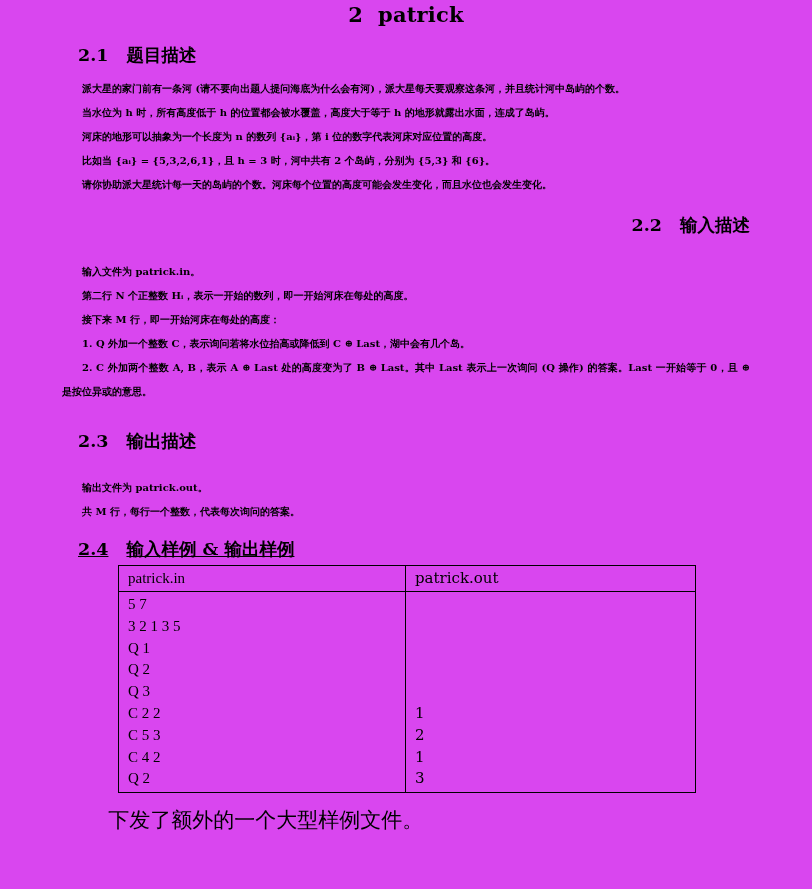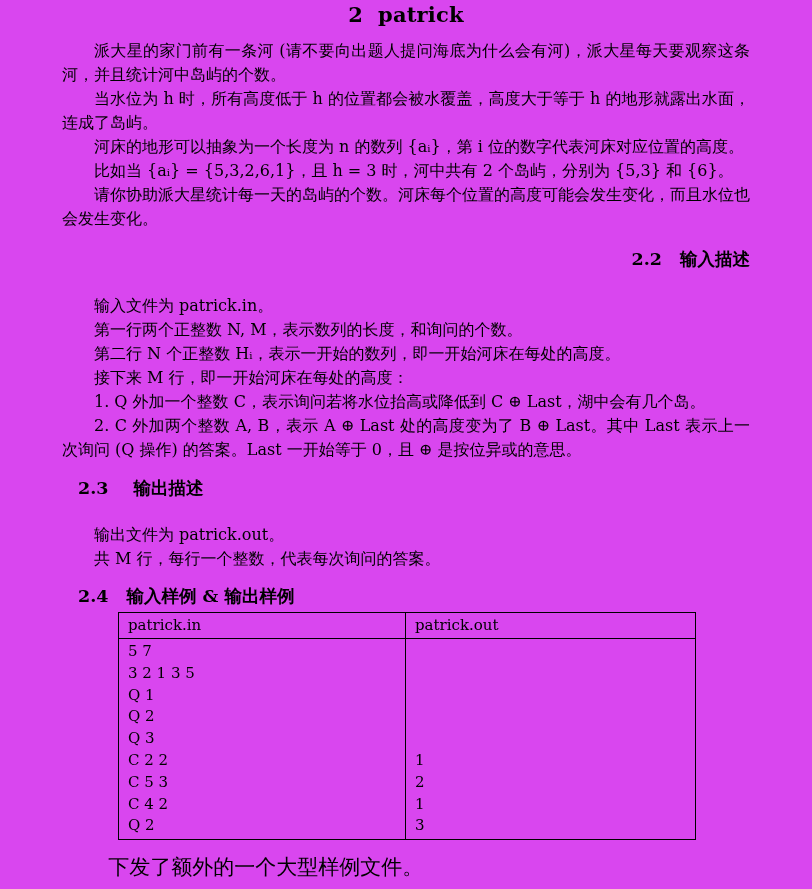--- a/index.html
+++ b/index.html
@@ -34,50 +34,52 @@
     font-size: 17.5px;
     font-weight: bold;
     line-height: 21px;
   }
   .sec-heading .sec-num {
     margin-right: 18px;
     font-family: "DejaVu Serif", "Liberation Serif", serif;
   }
   .mt-s1 { margin-top: 17px; }
   .mt-s2 { margin-top: 18px; justify-content: flex-end; }
-  .mt-s3 { margin-top: 16px; gap: 7px; }
-  .mt-s4 { margin-top: 15px; }
+  .mt-s3 { margin-top: 27px; }
+  .mt-s4 { margin-top: 15px; text-decoration: underline; }
   .paras { margin-top: 11px; }
   .paras-tight { margin-top: 24px; }
   .para {
     margin: 0;
-    font-size: 16px;
+    font-size: 10px;
     line-height: 24px;
     text-align: justify;
     text-indent: 2em;
     word-break: break-word;
+    font-weight: bold;
   }
   
   .sample-table {
     margin: 5px 0 0 56px;
     width: 578px;
     border: 1.5px solid #000000;
     box-sizing: border-box;
     font-size: 15px;
   }
   .sample-header {
     display: flex;
     border-bottom: 1.5px solid #000000;
   }
   .sample-body { display: flex; align-items: flex-end; }
   .col-left {
     width: 287px;
     box-sizing: border-box;
     border-right: 1.5px solid #000000;
     padding: 2px 0 2px 9px;
+    font-family: Liberation Serif, serif;
   }
   .col-right {
     flex: 1;
     box-sizing: border-box;
     padding: 2px 0 2px 9px;
   }
   .sample-header .col-left,
   .sample-header .col-right {
     padding-top: 3px;
     padding-bottom: 3px;
@@ -96,35 +98,38 @@
 </style>
 </head>
 <body>
 
 <div class="page">
 
   <h1 class="doc-title">
     <span class="num">2</span><span>patrick</span>
   </h1>
 
+  <h2 class="sec-heading mt-s1">
+    <span class="sec-num">2.1</span>
+    <span>题目描述</span>
+  </h2>
   <div class="paras">
     <p class="para">派大星的家门前有一条河 (请不要向出题人提问海底为什么会有河)，派大星每天要观察这条河，并且统计河中岛屿的个数。</p>
     <p class="para">当水位为 h 时，所有高度低于 h 的位置都会被水覆盖，高度大于等于 h 的地形就露出水面，连成了岛屿。</p>
     <p class="para">河床的地形可以抽象为一个长度为 n 的数列 {aᵢ}，第 i 位的数字代表河床对应位置的高度。</p>
     <p class="para">比如当 {aᵢ} = {5,3,2,6,1}，且 h = 3 时，河中共有 2 个岛屿，分别为 {5,3} 和 {6}。</p>
     <p class="para">请你协助派大星统计每一天的岛屿的个数。河床每个位置的高度可能会发生变化，而且水位也会发生变化。</p>
   </div>
 
   <h2 class="sec-heading mt-s2">
     <span class="sec-num">2.2</span>
     <span>输入描述</span>
   </h2>
   <div class="paras paras-tight">
     <p class="para">输入文件为 patrick.in。</p>
-    <p class="para">第一行两个正整数 N, M，表示数列的长度，和询问的个数。</p>
     <p class="para">第二行 N 个正整数 Hᵢ，表示一开始的数列，即一开始河床在每处的高度。</p>
     <p class="para">接下来 M 行，即一开始河床在每处的高度：</p>
     <p class="para">1. Q 外加一个整数 C，表示询问若将水位抬高或降低到 C ⊕ Last，湖中会有几个岛。</p>
     <p class="para">2. C 外加两个整数 A, B，表示 A ⊕ Last 处的高度变为了 B ⊕ Last。其中 Last 表示上一次询问 (Q 操作) 的答案。Last 一开始等于 0，且 ⊕ 是按位异或的意思。</p>
   </div>
 
   <h2 class="sec-heading mt-s3">
     <span class="sec-num">2.3</span>
     <span>输出描述</span>
   </h2>

